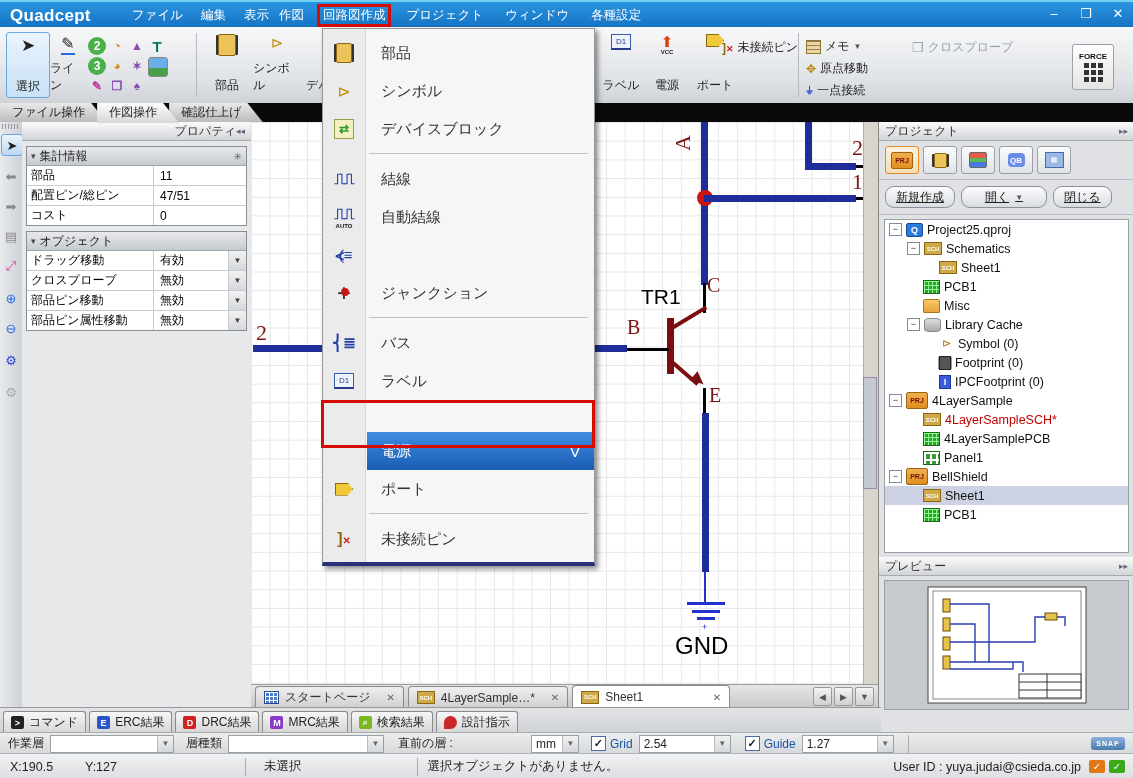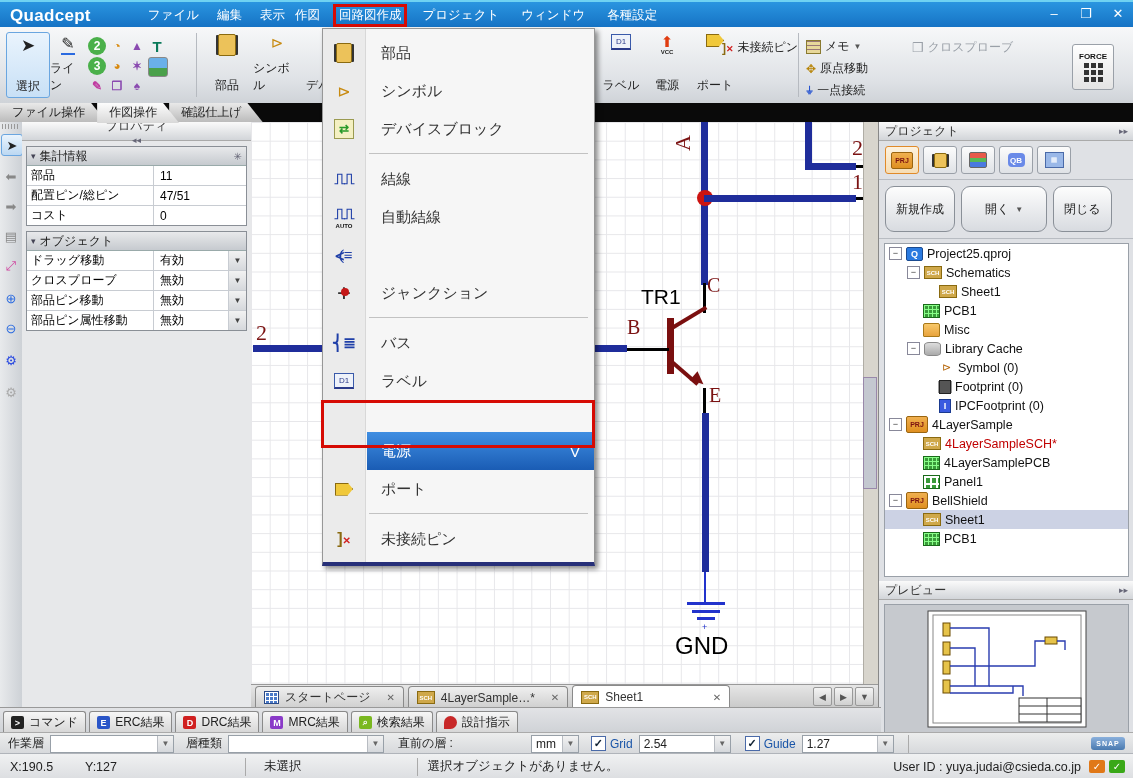--- a/index.html
+++ b/index.html
@@ -52,21 +52,21 @@
   #leftstrip{left:0;top:122px;width:22px;height:585px;background:linear-gradient(90deg,#e8eaec,#cdd1d6);
     border-right:1px solid #a8acb2;}
   .lsico{position:absolute;left:1px;width:20px;height:20px;display:flex;align-items:center;
     justify-content:center;font-size:13px;color:#888;}
   .lsico.sel{border:1px solid #6aa6e0;border-radius:3px;background:linear-gradient(#eaf4fd,#bcd8f2);color:#222;}
   #lhandle{left:2px;top:2px;width:18px;height:5px;
     background:repeating-linear-gradient(90deg,#999 0 1px,#0000 1px 3px);}
   
   #proppanel{left:22px;top:122px;width:229px;height:585px;background:#e7e8ea;border-right:1px solid #888;}
   #prophdr{height:18px;background:linear-gradient(#fafafa,#d2d5d9);border-bottom:1px solid #aaa;
-    font-size:12px;color:#333;display:flex;align-items:center;padding:0 6px;justify-content:center;flex-direction:column;}
+    font-size:12px;color:#333;display:flex;align-items:center;padding:0 6px;justify-content:flex-end;}
   .ptable{margin:5px 4px 0 4px;border:1px solid #8a8f96;background:#fff;}
   .psec{height:18px;background:linear-gradient(#e8e9eb,#c6cacf);border-bottom:1px solid #9aa;
     font-size:12px;display:flex;align-items:center;padding:0 4px;gap:4px;color:#222;}
   .psec .sgear{margin-left:auto;font-size:10px;color:#667;}
   .prow{display:flex;height:19px;border-bottom:1px solid #c8ccd2;font-size:12px;align-items:stretch;}
   .prow:last-child{border-bottom:none;}
   .plabel{width:118px;border-right:1px solid #c8ccd2;display:flex;align-items:center;padding:0 4px;}
   .pval{flex:1;display:flex;align-items:center;padding:0 6px;}
   .pdrop{width:17px;border-left:1px solid #c8ccd2;background:linear-gradient(#f2f2f2,#d5d8dc);
     display:flex;align-items:center;justify-content:center;font-size:8px;color:#444;}
@@ -128,21 +128,21 @@
   .pib.sel{border:1px solid #e08a2a;background:linear-gradient(#fdf2df,#f6ddb4);}
   .prjfold{display:inline-flex;width:20px;height:15px;background:linear-gradient(#f0b050,#df8f20);border:1px solid #9a6510;
     border-radius:2px;color:#7a1010;font-size:7px;font-weight:bold;align-items:center;justify-content:center;}
   .layerico{display:inline-block;width:16px;height:14px;background:linear-gradient(#e85a4a 0 33%,#58b858 33% 66%,#4a7ae0 66%);border-radius:2px;border:1px solid #666;}
   .qbico{display:inline-flex;width:17px;height:14px;border-radius:4px;background:#6a8ae8;color:#fff;font-size:8px;
     font-weight:bold;align-items:center;justify-content:center;}
   .aaico{display:inline-flex;width:17px;height:14px;background:#9ab8e8;border:1px solid #4a6aa8;color:#fff;
     font-size:7px;align-items:center;justify-content:center;}
   #prjbtns{display:flex;gap:6px;padding:6px;border-bottom:1px solid #b8bcc2;}
   .btn{height:20px;border:1px solid #8a9098;border-radius:9px;background:linear-gradient(#fdfdfd,#d8dbe0);
-    font-size:12px;color:#222;display:flex;align-items:center;justify-content:center;padding:12px 10px;gap:6px;}
+    font-size:12px;color:#222;display:flex;align-items:center;justify-content:center;padding:0 10px;gap:6px;text-decoration:underline;}
   #tree{margin:4px 5px;background:#fff;border:1px solid #9aa0a8;height:332px;overflow:hidden;font-size:12.5px;}
   .trow{height:19px;display:flex;align-items:center;gap:4px;color:#111;white-space:nowrap;}
   .trow.sel{background:#ccd2e4;}
   .trow.mod .tlbl{color:#c00000;}
   .texp{width:11px;height:11px;border:1px solid #889;background:#fff;font-size:9px;line-height:9px;
     display:flex;align-items:center;justify-content:center;color:#333;flex-shrink:0;}
   .tico{width:15px;height:12px;flex-shrink:0;display:inline-flex;align-items:center;justify-content:center;font-size:9px;}
   .ico-qproj{background:#2a7ae0;border:1px solid #1a4a90;color:#fff;font-weight:bold;border-radius:2px;}
   .ico-pcb{background:#3a9a3a;border:1px solid #1a6a1a;
     background-image:linear-gradient(#8f8 1px,transparent 1px),linear-gradient(90deg,#8f8 1px,transparent 1px);background-size:4px 4px;}
@@ -183,21 +183,21 @@
   .ckico{width:16px;height:13px;border-radius:2px;color:#fff;font-size:10px;display:inline-flex;
     align-items:center;justify-content:center;}
 </style>
 </head>
 <body>
 
 <div id="app">
 
   <div id="titlebar" class="abs">
     <span id="logo">Quadcept</span>
-    <span class="tmenu" style="margin-left:52px">ファイル</span>
+    <span class="tmenu" style="margin-left:36px">ファイル</span>
     <span class="tmenu" style="margin-left:8px">編集</span>
     <span class="tmenu" style="margin-left:8px">表示</span>
     <span class="tmenu" style="margin-left:0">作図</span>
     <span class="tmenu boxed" style="margin-left:8px">回路図作成</span>
     <span class="tmenu" style="margin-left:10px">プロジェクト</span>
     <span class="tmenu" style="margin-left:12px">ウィンドウ</span>
     <span class="tmenu" style="margin-left:12px">各種設定</span>
     <div id="winbtns">
       <span>–</span>
       <span>❐</span>

